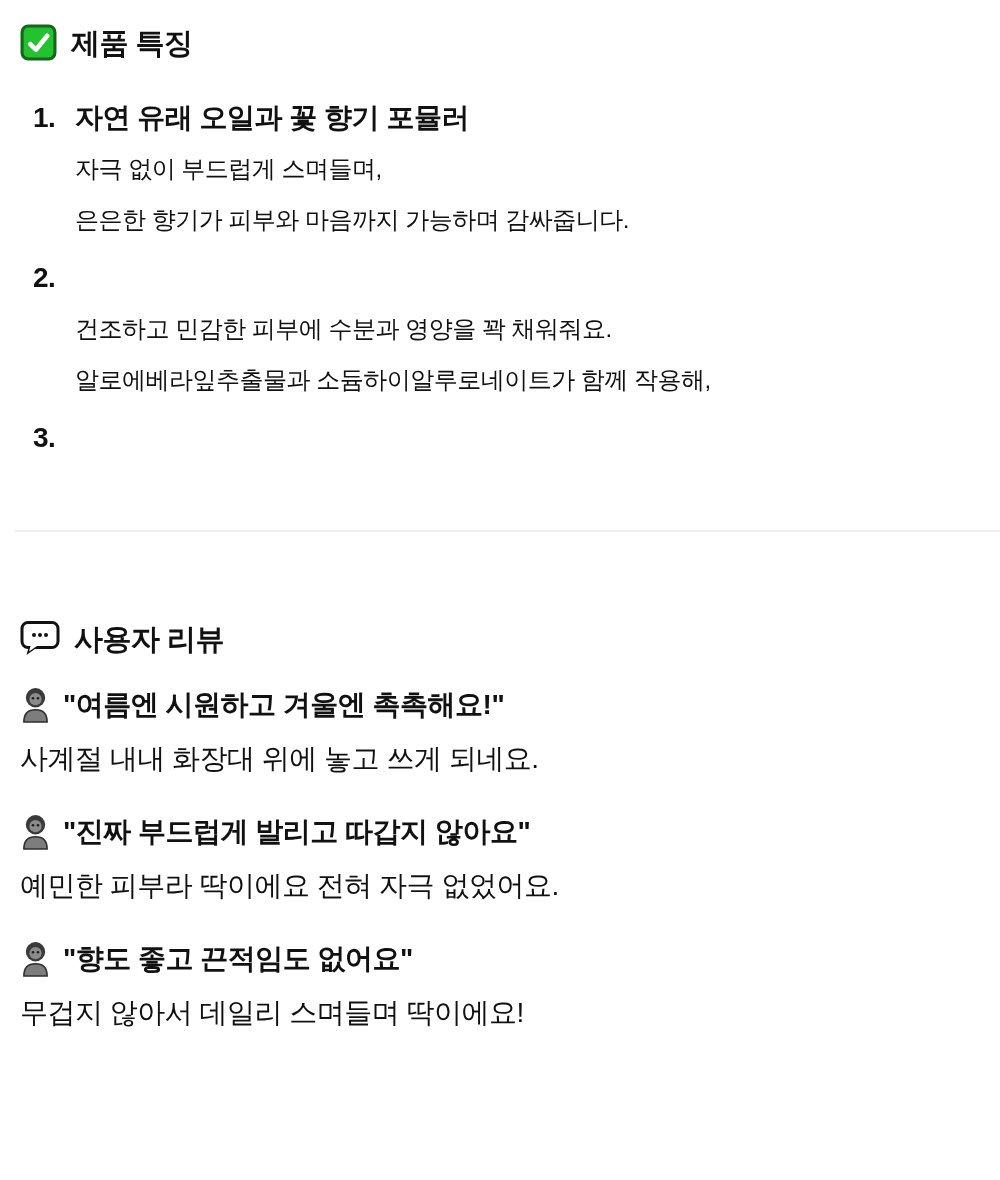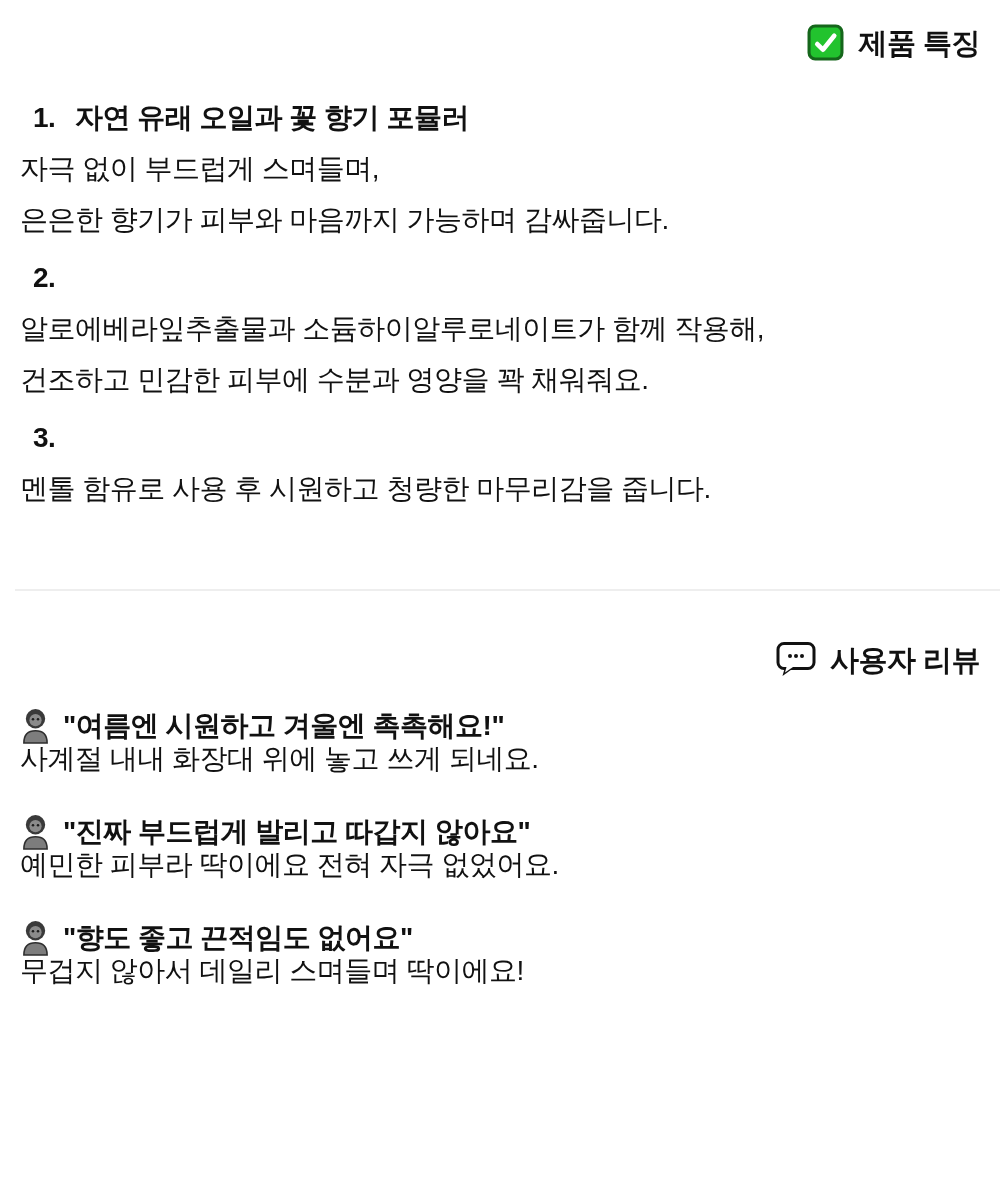--- a/index.html
+++ b/index.html
@@ -14,68 +14,69 @@
   .page { padding: 24px 20px 0 20px; }
 
   .section-heading {
     display: flex;
     align-items: center;
     gap: 14px;
     font-size: 29px;
     font-weight: 700;
     line-height: 36px;
     letter-spacing: -0.5px;
-    justify-content: flex-end;
   }
   .section-heading .icon { flex: 0 0 auto; display: inline-flex; }
 
   .features-list { margin-top: 4px; }
   .feature { margin-top: 16px; }
   .feature:first-child { margin-top: 40px; }
   .feature-title-row {
     display: flex;
     font-size: 28px;
     font-weight: 700;
     line-height: 34px;
     letter-spacing: -0.5px;
   }
   .feature-num {
     flex: 0 0 auto;
     width: 42px;
     margin-left: 13px;
   }
   .feature-lines {
+    margin-left: 55px;
     margin-top: 8px;
-    font-size: 28px;
+    font-size: 24px;
     line-height: 51px;
     letter-spacing: -0.5px;
   }
 
   .divider {
     height: 2px;
     background: #eeeeee;
     margin: 75px -20px 0 -5px;
   }
 
-  .reviews-heading { margin-top: 50px; }
+  .reviews-heading { margin-top: 88px; }
 
   .review { }
   .review-quote {
     display: flex;
     align-items: center;
     gap: 12px;
     margin-top: 40px;
     font-size: 28px;
     font-weight: 700;
     line-height: 34px;
     letter-spacing: -0.5px;
   }
   .review:first-of-type .review-quote { margin-top: 30px; }
   .review-quote .icon { flex: 0 0 auto; display: inline-flex; }
   .review-body {
+    margin-top: 21px;
     font-size: 28px;
     line-height: 30px;
     letter-spacing: -0.5px;
   }
 </style>
 </head>
 <body>
 
 <div class="page">
 
@@ -100,31 +101,30 @@
         <div>자극 없이 부드럽게 스며들며,</div>
         <div>은은한 향기가 피부와 마음까지 가능하며 감싸줍니다.</div>
       </div>
     </div>
 
     <div class="feature">
       <div class="feature-title-row">
         <span class="feature-num">2.</span>
       </div>
       <div class="feature-lines">
+        <div>건조하고 민감한 피부에 수분과 영양을 꽉 채워줘요.</div>
         <div>알로에베라잎추출물과 소듐하이알루로네이트가 함께 작용해,</div>
-        <div>건조하고 민감한 피부에 수분과 영양을 꽉 채워줘요.</div>
       </div>
     </div>
 
     <div class="feature">
       <div class="feature-title-row">
         <span class="feature-num">3.</span>
       </div>
       <div class="feature-lines">
-        <div>멘톨 함유로 사용 후 시원하고 청량한 마무리감을 줍니다.</div>
       </div>
     </div>
 
   </div>
 
   <div class="divider"></div>
 
   <div class="section-heading reviews-heading">
     <span class="icon">
       <svg width="40" height="37" viewBox="0 0 40 37" aria-hidden="true">

